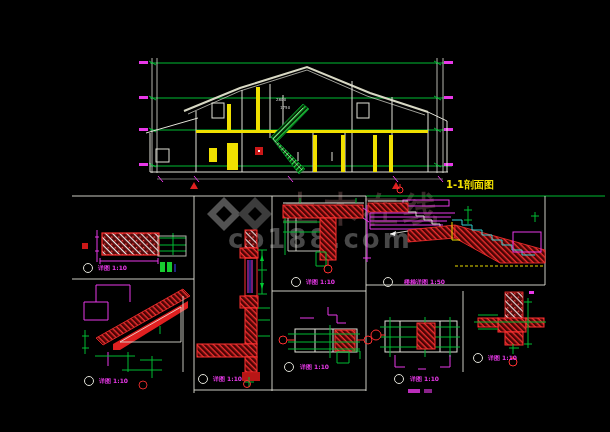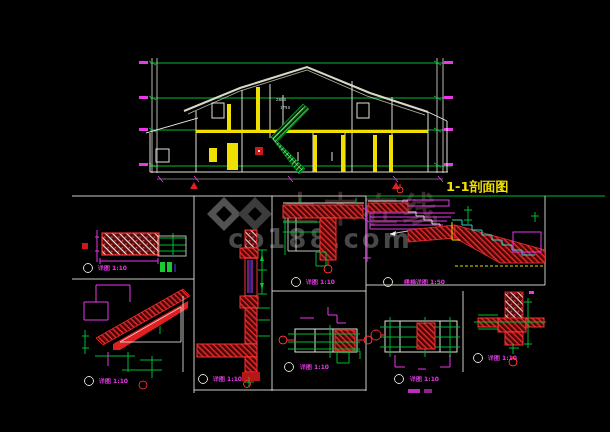--- a/index.html
+++ b/index.html
@@ -2,21 +2,21 @@
 <html><head>
 <meta charset="utf-8">
 <style>
   html,body{margin:0;padding:0;background:#000;}
   #screen{position:relative;width:610px;height:432px;background:#000;overflow:hidden;
           font-family:"DejaVu Sans",sans-serif;}
   #screen svg{position:absolute;left:0;top:0;}
   .txt{position:absolute;white-space:nowrap;line-height:1;}
   .wm-cn{font-size:35px;font-weight:bold;color:#3e2c2c;letter-spacing:5px;opacity:.95;}
   .wm-dom{font-size:26px;font-weight:bold;color:#4c4c4c;letter-spacing:3px;opacity:.95;}
-  .sec-title{font-size:13px;font-weight:bold;color:#f2e200;}
+  .sec-title{font-size:10px;font-weight:bold;color:#f2e200;}
   .note{font-size:5px;color:#d8d8d8;transform:scale(.8);transform-origin:left top;}
   .dlabel{font-size:6px;font-weight:bold;color:#e838e8;}
   
   .w{stroke:#e2e2d8;fill:none;stroke-width:1;}
   .w2{stroke:#d8d8c4;fill:none;stroke-width:2;}
   .g{stroke:#00bb33;fill:none;stroke-width:1;}
   .m{stroke:#e838e8;fill:none;stroke-width:1;}
   .r{stroke:#ff3030;fill:none;stroke-width:1;}
   .y{stroke:#e8da00;fill:none;stroke-width:1;}
   .c{stroke:#30d0d0;fill:none;stroke-width:1;}

